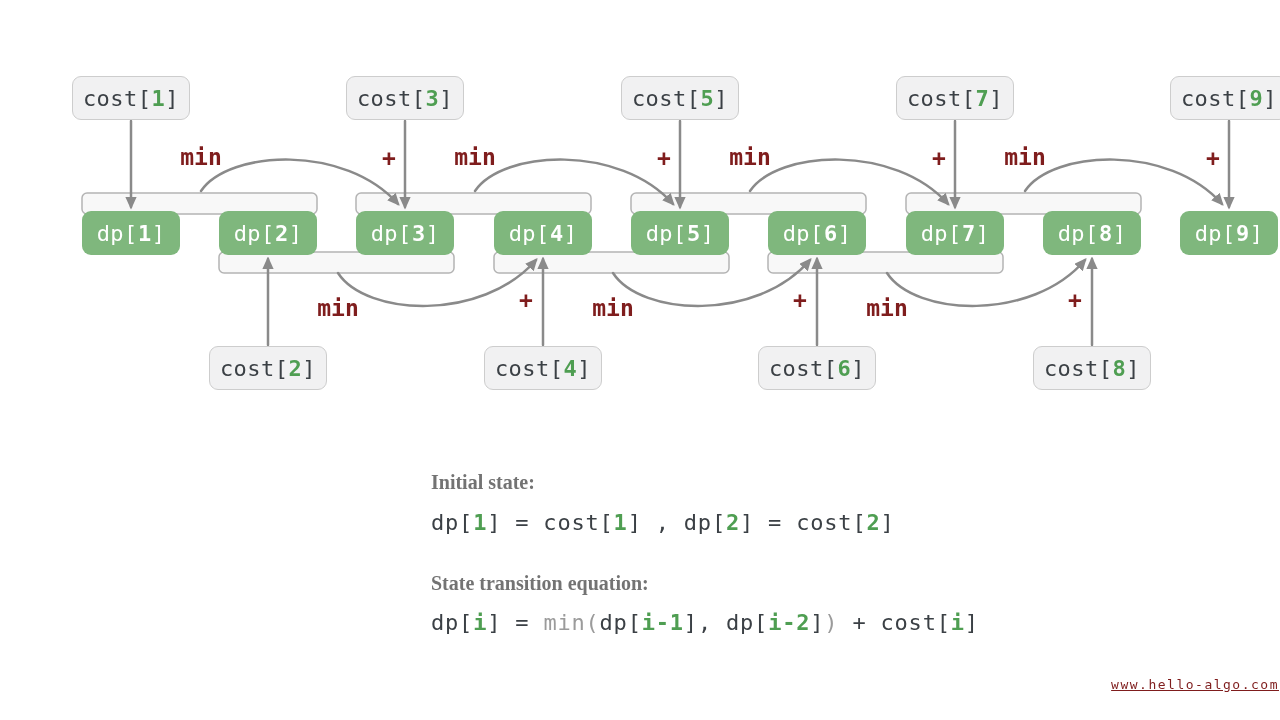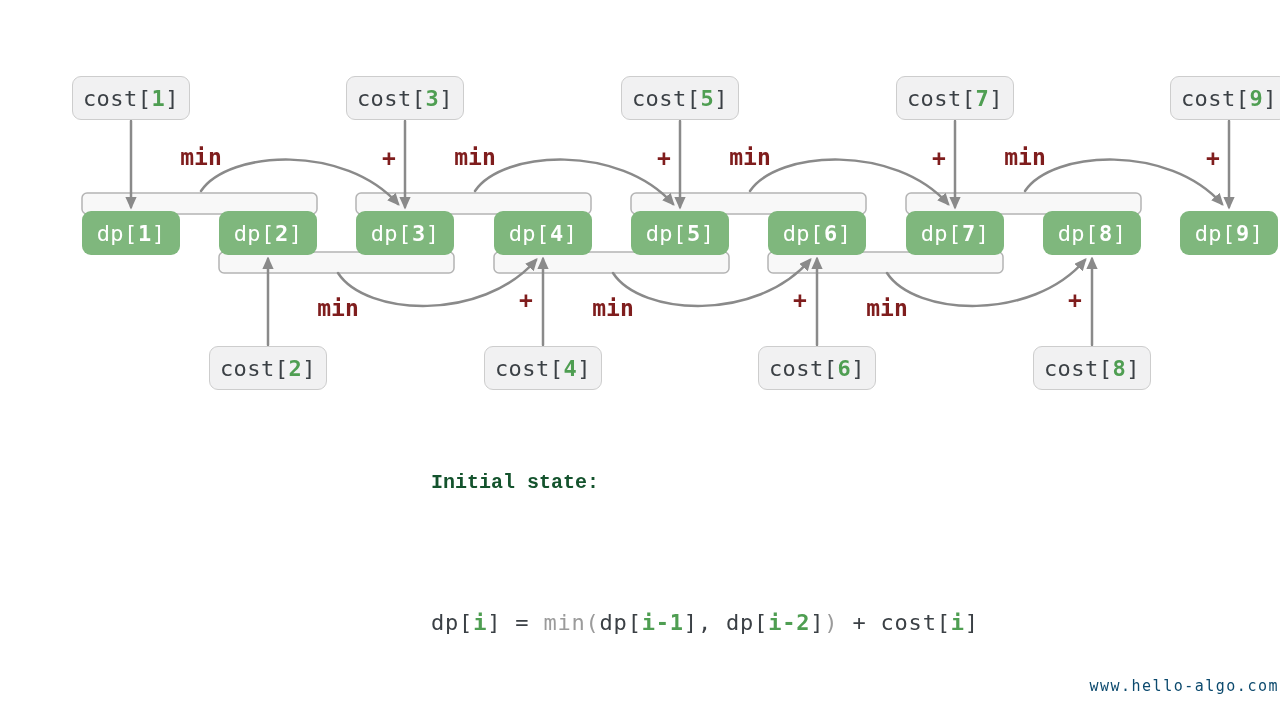--- a/index.html
+++ b/index.html
@@ -24,33 +24,33 @@
   }
   .idx{color:#4f9e52;font-weight:bold;}
   .dp-box .idx{color:#ffffff;}
   
   .op{
     position:absolute;transform:translate(-50%,-50%);
     font-size:23px;font-weight:bold;color:#7f1d1d;white-space:pre;
   }
   
   .note-head{
-    position:absolute;font-family:Liberation Mono, monospace;
-    font-size:20px;font-weight:bold;color:#14532d;white-space:pre;
+    position:absolute;font-family:Liberation Serif, serif;
+    font-size:20px;font-weight:bold;color:#737373;white-space:pre;
   }
   .note-eq{
     position:absolute;font-size:22px;letter-spacing:0.8px;color:#3b4045;white-space:pre;
   }
   .seg-dark{color:#3b4045;}
   .seg-green{color:#4f9e52;font-weight:bold;}
   .seg-gray{color:#9b9b9b;text-align:center;}
   
   .watermark{
     position:absolute;right:40px;top:677px;
-    font-size:15px;letter-spacing:1.5px;color:#0c4a6e;white-space:pre;
+    font-size:13px;letter-spacing:1.5px;color:#7f1d1d;white-space:pre;text-decoration:underline;
   }
   svg .bracket{fill:#f8f8f8;stroke:#b4b4b4;stroke-width:1.5;}
   svg .link{fill:none;stroke:#8a8a8a;stroke-width:2.5;stroke-linecap:round;}
 </style>
 </head>
 <body>
 
 <div class="stage">
 
   <svg class="layer" width="1280" height="720" viewBox="0 0 1280 720">
@@ -121,17 +121,19 @@
   <div class="op" style="left:1174px;top:158px">+</div>
 
   <div class="op" style="left:299px;top:308px">min</div>
   <div class="op" style="left:487px;top:300px">+</div>
   <div class="op" style="left:574px;top:308px">min</div>
   <div class="op" style="left:761px;top:300px">+</div>
   <div class="op" style="left:848px;top:308px">min</div>
   <div class="op" style="left:1036px;top:300px">+</div>
 
   <div class="note-head" style="left:392px;top:471px">Initial state:</div>
+  <div class="note-eq" style="left:392px;top:510px"><span class="seg-dark">dp[</span><span class="seg-green">1</span><span class="seg-dark">] = cost[</span><span class="seg-green">1</span><span class="seg-dark">] , dp[</span><span class="seg-green">2</span><span class="seg-dark">] = cost[</span><span class="seg-green">2</span><span class="seg-dark">]</span></div>
+  <div class="note-head" style="left:392px;top:572px">State transition equation:</div>
   <div class="note-eq" style="left:392px;top:610px"><span class="seg-dark">dp[</span><span class="seg-green">i</span><span class="seg-dark">] = </span><span class="seg-gray">min(</span><span class="seg-dark">dp[</span><span class="seg-green">i-1</span><span class="seg-dark">], dp[</span><span class="seg-green">i-2</span><span class="seg-dark">]</span><span class="seg-gray">)</span><span class="seg-dark"> + cost[</span><span class="seg-green">i</span><span class="seg-dark">]</span></div>
 
   <div class="watermark">www.hello-algo.com</div>
 
 </div>
 
 </body></html>

